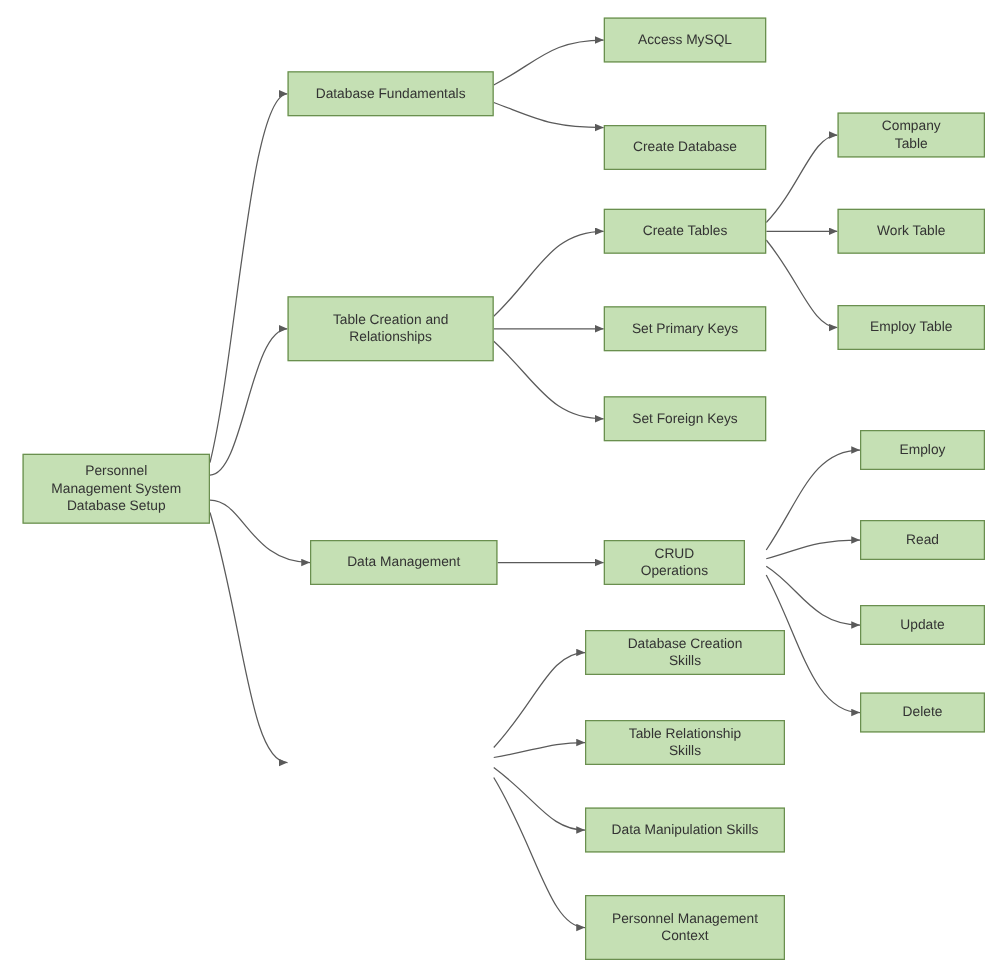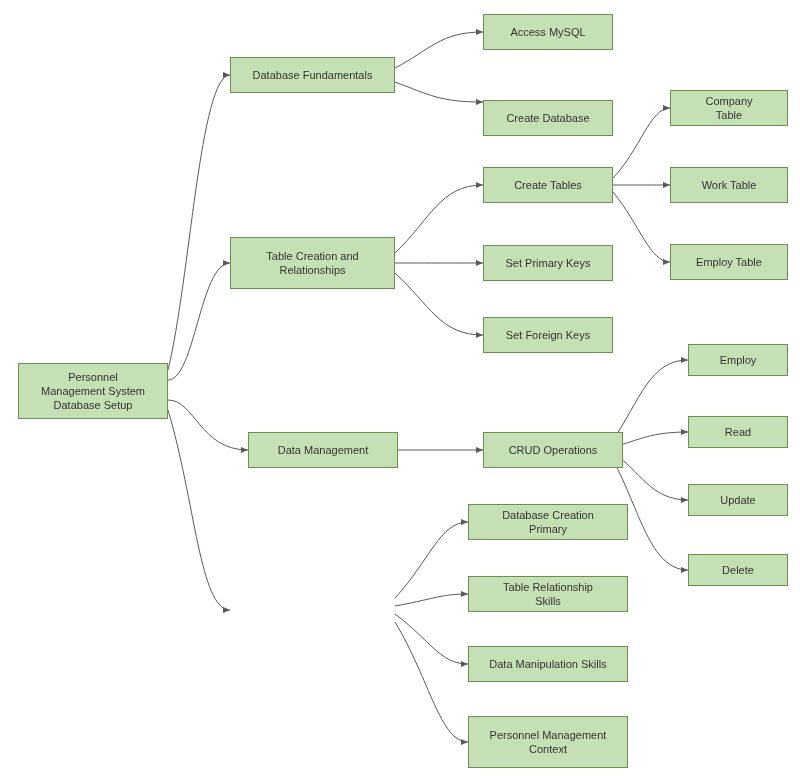--- a/index.html
+++ b/index.html
@@ -118,25 +118,25 @@
     </div>
 <div class="node" style="left:483px; top:167px; width:130px; height:36px;">
       <span>Create Tables</span>
     </div>
 <div class="node" style="left:483px; top:245px; width:130px; height:36px;">
       <span>Set Primary Keys</span>
     </div>
 <div class="node" style="left:483px; top:317px; width:130px; height:36px;">
       <span>Set Foreign Keys</span>
     </div>
-<div class="node" style="left:483px; top:432px; width:140px; height:36px;">
+<div class="node" style="left:483px; top:432px; width:113px; height:36px;">
       <span>CRUD Operations</span>
     </div>
 <div class="node" style="left:468px; top:504px; width:160px; height:36px;">
-      <span>Database Creation Primary</span>
+      <span>Database Creation Skills</span>
     </div>
 <div class="node" style="left:468px; top:576px; width:160px; height:36px;">
       <span>Table Relationship Skills</span>
     </div>
 <div class="node" style="left:468px; top:646px; width:160px; height:36px;">
       <span>Data Manipulation Skills</span>
     </div>
 <div class="node" style="left:468px; top:716px; width:160px; height:52px;">
       <span>Personnel Management Context</span>
     </div>

